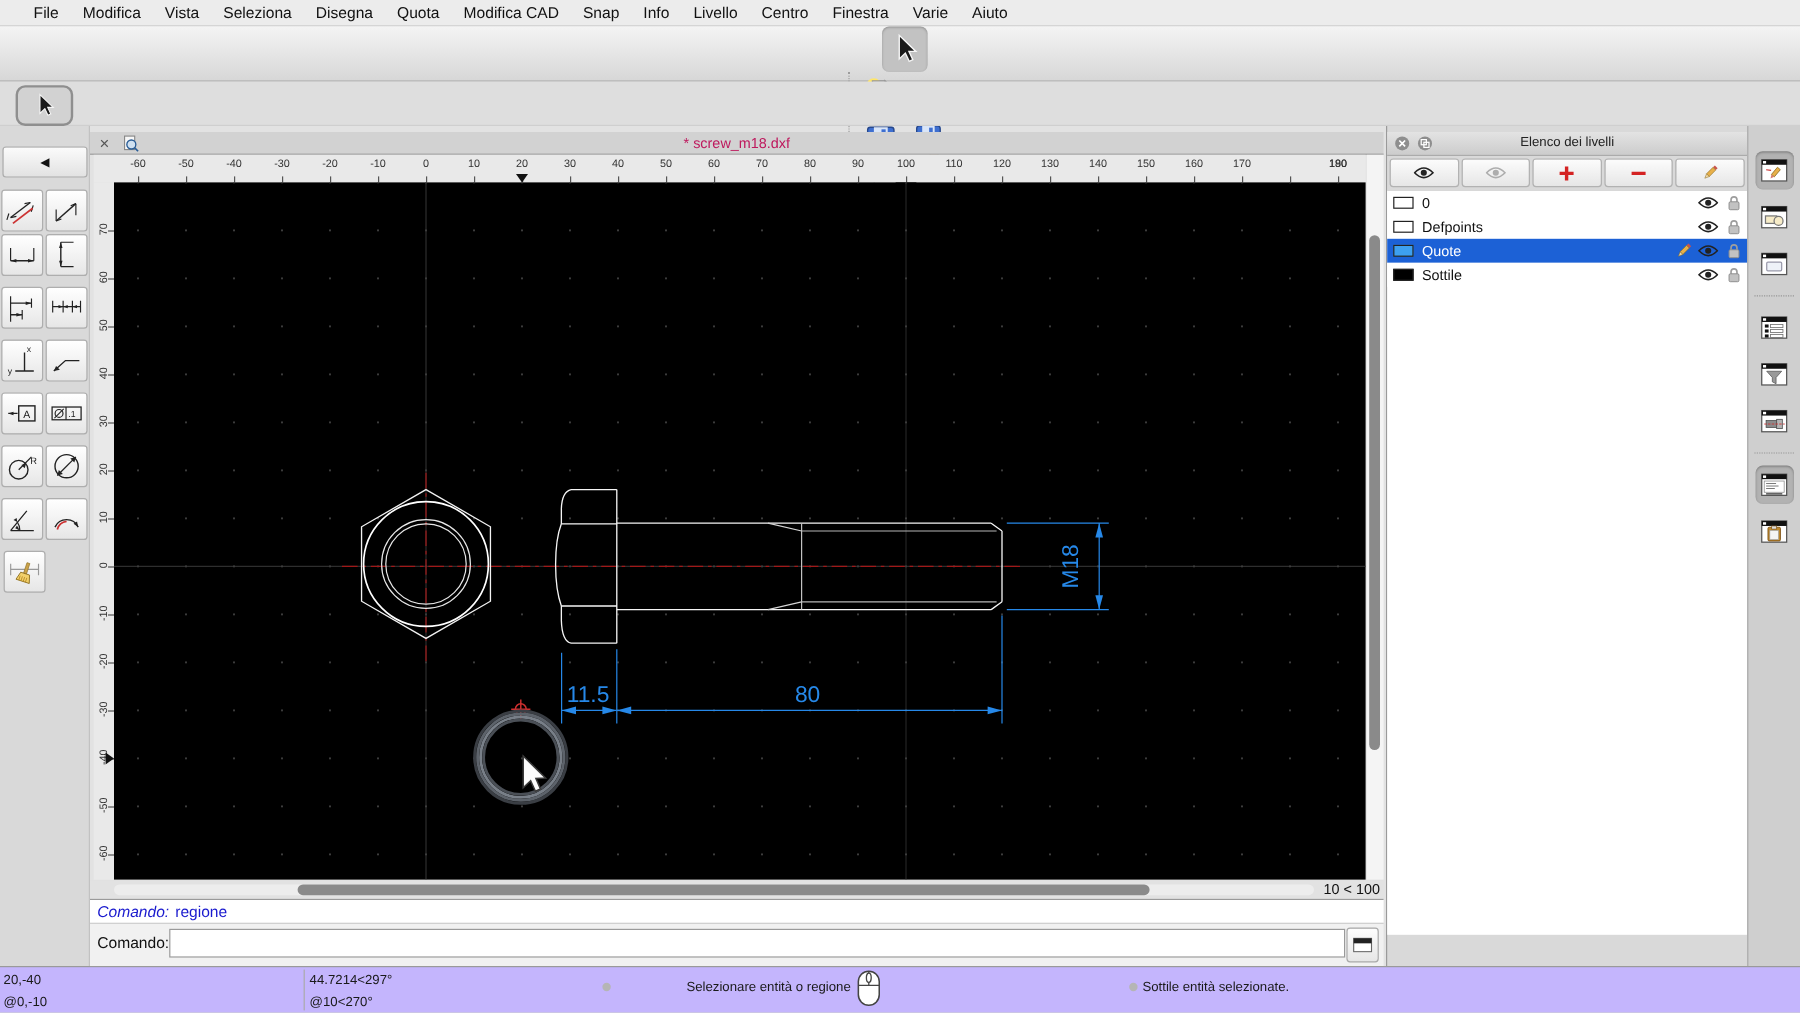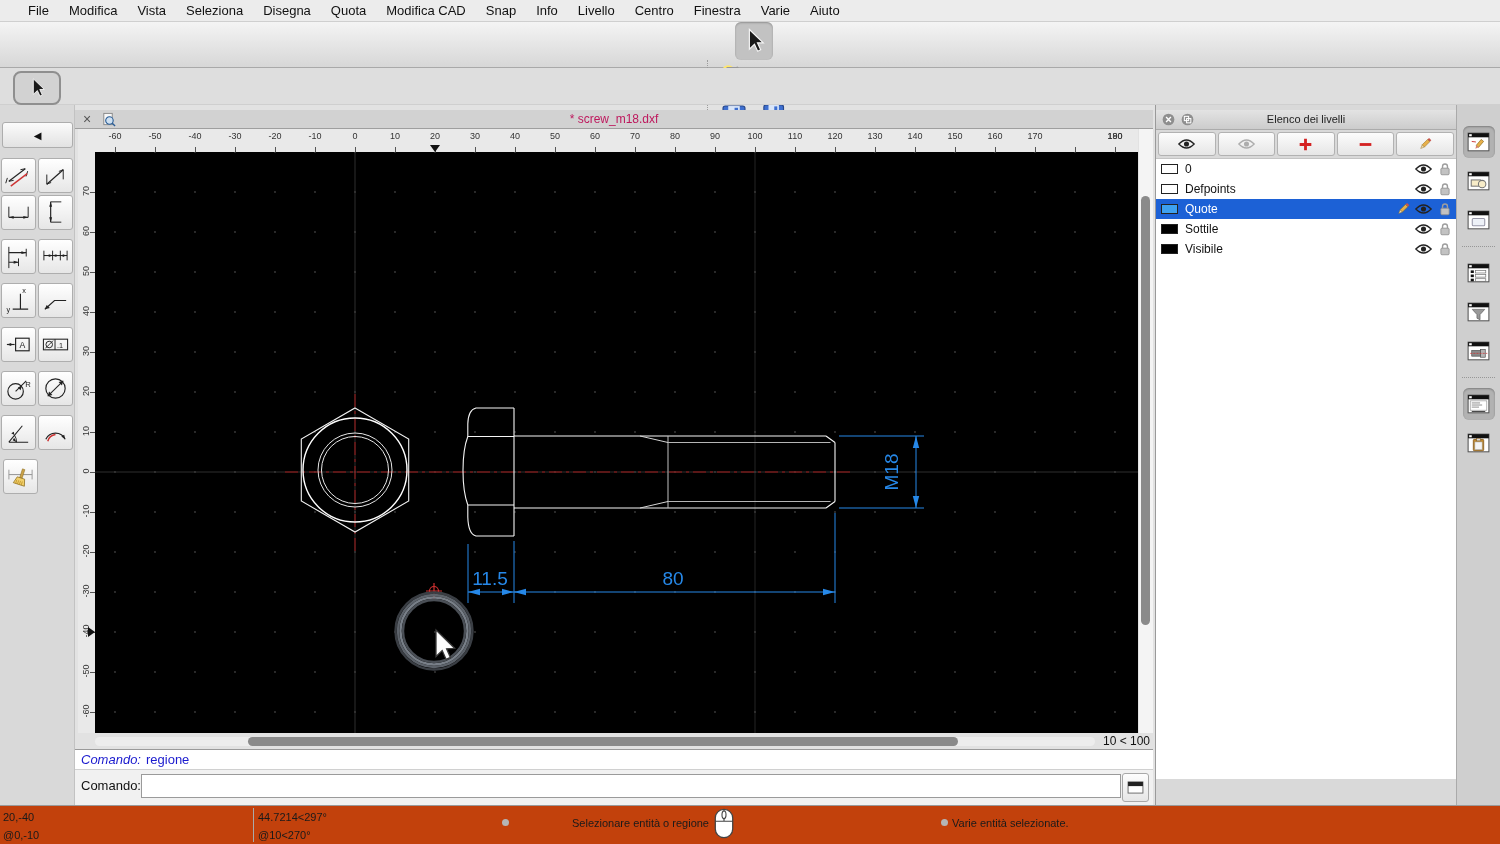--- a/index.html
+++ b/index.html
@@ -96,21 +96,21 @@
   .layer-name{flex:1;}
   .lr-ico{width:19px;display:flex;justify-content:center;align-items:center;margin-right:2px;}
   
   #dock{position:absolute;left:1456px;top:105px;width:44px;height:700px;background:#cfcfcf;
         border-left:1px solid #aaa;box-sizing:border-box;padding-top:14px;}
   .dock-btn{width:32px;height:32px;margin:7px auto;border-radius:6px;display:flex;align-items:center;justify-content:center;}
   .dock-btn.pressed{background:#b2b2b2;box-shadow:inset 0 1px 2px rgba(0,0,0,.3);}
   .dock-btn svg{width:27px;height:27px;display:block;}
   .dock-sep{border-top:1px dotted #979797;margin:10px 5px;}
   
-  #statusbar{position:absolute;left:0;top:805px;width:1500px;height:39px;background:#c2410c;
+  #statusbar{position:absolute;left:0;top:805px;width:1500px;height:39px;background:#c4b5fd;
              border-top:1px solid #9a9a9a;box-sizing:border-box;font-size:11px;color:#1a1a1a;}
   .sb-abs{position:absolute;white-space:nowrap;}
   #sb-sep1{position:absolute;left:253px;top:2px;width:1px;height:34px;background:#aaa;}
   .sb-dot{position:absolute;width:7px;height:7px;border-radius:4px;background:#b5b5b5;}
 </style>
 </head>
 <body>
 
 <div id="app">
 
@@ -1288,36 +1288,20 @@
               <circle cx="10" cy="7" r="3" fill="#222"></circle>
             </svg>
           </span>
           <span class="lr-ico">
             <svg viewBox="0 0 14 17" width="12" height="14">
               <path d="M4 8V5.5a3 3 0 0 1 6 0V8" fill="none" stroke="#9e9e9e" stroke-width="1.7"></path>
               <rect x="2" y="7.5" width="10" height="8" rx="1.3" fill="#c2c2c2" stroke="#8e8e8e"></rect>
             </svg>
           </span>
         </div>
-        <div class="layer-row">
-          <span class="swatch" style="background:#000000"></span>
-          <span class="layer-name">Visibile</span>
-          <span class="lr-ico">
-            <svg viewBox="0 0 20 14" width="17" height="12">
-              <path d="M1 7Q10-2.5 19 7Q10 16.5 1 7Z" fill="none" stroke="#222" stroke-width="1.6"></path>
-              <circle cx="10" cy="7" r="3" fill="#222"></circle>
-            </svg>
-          </span>
-          <span class="lr-ico">
-            <svg viewBox="0 0 14 17" width="12" height="14">
-              <path d="M4 8V5.5a3 3 0 0 1 6 0V8" fill="none" stroke="#9e9e9e" stroke-width="1.7"></path>
-              <rect x="2" y="7.5" width="10" height="8" rx="1.3" fill="#c2c2c2" stroke="#8e8e8e"></rect>
-            </svg>
-          </span>
-        </div>
       </div>
   </div>
 
   <div id="dock">
       <div class="dock-btn pressed">
         <span class="ico">
           <svg viewBox="0 0 26 26">
             <rect x="3" y="4" width="20" height="17" fill="#fff" stroke="#555"></rect>
             <rect x="3" y="4" width="20" height="4" fill="#111"></rect>
             <rect x="4" y="5" width="2.5" height="2" fill="#fff"></rect>
@@ -1424,16 +1408,16 @@
     <span class="sb-dot" style="left:502px;top:13px;"></span>
     <span class="sb-abs" style="left:572px;top:11px;">Selezionare entità o regione</span>
     <span class="sb-abs ico" style="left:712px;top:1px;" id="sb-mouse">
         <svg viewBox="0 0 26 36" width="24" height="33">
           <rect x="3.5" y="2.5" width="19" height="31" rx="9.5" fill="#fff" stroke="#444" stroke-width="1.4"></rect>
           <path d="M3.5 15.5h19M13 2.5v13" stroke="#444" stroke-width="1.2"></path>
           <ellipse cx="13" cy="8.5" rx="2.2" ry="4.2" fill="#fff" stroke="#444" stroke-width="1.2"></ellipse>
         </svg>
       </span>
     <span class="sb-dot" style="left:941px;top:13px;"></span>
-    <span class="sb-abs" style="left:952px;top:11px;">Varie entità selezionate.</span>
+    <span class="sb-abs" style="left:952px;top:11px;">Sottile entità selezionate.</span>
   </div>
 
 </div>
 
 </body></html>

